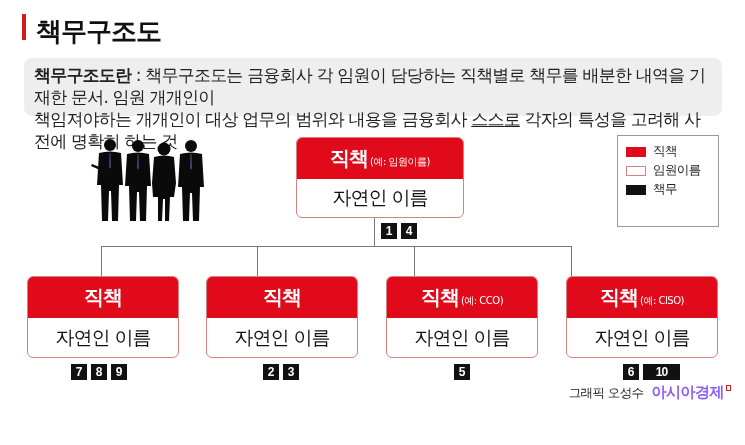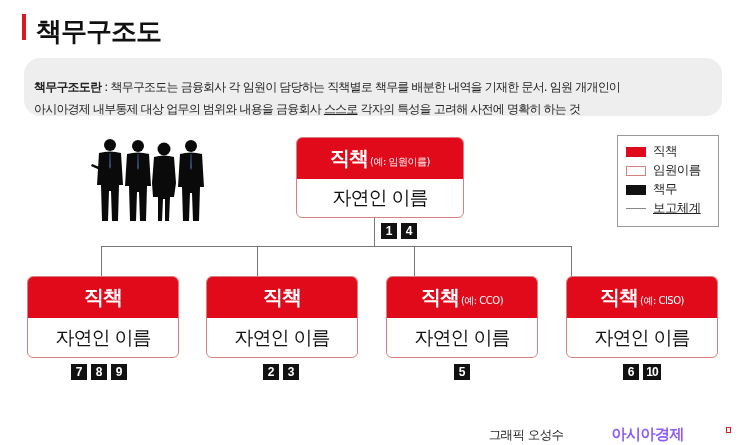--- a/index.html
+++ b/index.html
@@ -3,21 +3,21 @@
 <meta charset="utf-8">
 <style>
   * { box-sizing: border-box; margin: 0; padding: 0; }
   html, body { width: 745px; height: 445px; background: #ffffff; overflow: hidden; }
   body { position: relative; font-family: "DejaVu Sans", "Liberation Sans", sans-serif; color: #111; }
 
   .title-wrap { position: absolute; left: 22px; top: 14px; height: 34px; display: flex; }
   .title-bar { width: 4px; height: 26px; background: #d71920; margin-right: 10px; }
   .title { font-size: 26px; font-weight: bold; letter-spacing: -1px; color: #111; }
 
-  .desc { position: absolute; left: 24px; top: 58px; width: 698px; height: 58px; background: #eeeeee; border-radius: 16px; padding: 18px 10px; font-size: 12px; line-height: 22px; letter-spacing: -0.8px; color: #222; }
+  .desc { position: absolute; left: 24px; top: 58px; width: 698px; height: 58px; background: #eeeeee; border-radius: 8px; padding: 6px 10px; font-size: 17px; line-height: 22px; letter-spacing: -0.8px; color: #222; }
   .desc .term { font-weight: bold; }
   .desc .u { text-decoration: underline; text-align: center; }
 
   .people { position: absolute; left: 90px; top: 137px; width: 130px; height: 86px; }
 
   .box { position: absolute; border: 1.5px solid #d98080; border-radius: 6px; overflow: hidden; background: #fff; }
   .box .head { background: #e00a1a; color: #fff; display: flex; align-items: baseline; justify-content: center; }
   .box .head .role { font-weight: bold; font-size: 20px; letter-spacing: -1px; }
   .box .head .ex { font-size: 10px; margin-left: 2px; letter-spacing: -0.5px; }
   .box .body { display: flex; align-items: center; justify-content: center; color: #111; letter-spacing: -1px; }
@@ -27,47 +27,47 @@
   .top-box .body { height: 38px; font-size: 19px; }
 
   .sub-box { top: 276px; width: 152px; height: 82px; }
   .sub-box .head { height: 41px; line-height: 41px; }
   .sub-box .body { height: 39px; font-size: 19px; }
 
   .line { position: absolute; background: #777; }
 
   .badges { position: absolute; display: flex; gap: 4px; }
   .badge { width: 16px; height: 16px; background: #111; color: #fff; font-size: 12px; font-weight: bold; display: flex; align-items: center; justify-content: center; font-family: "Liberation Sans", sans-serif; }
-  .badge.wide { width: 18px; letter-spacing: -1px; }
+  .badge.wide { width: 37px; letter-spacing: -1px; }
 
   .legend { position: absolute; left: 617px; top: 135px; width: 102px; height: 92px; border: 1px solid #999; padding: 6px 8px; }
   .legend-row { display: flex; align-items: center; height: 19px; font-size: 12.5px; letter-spacing: -0.6px; color: #222; }
   .swatch { width: 20px; height: 10px; margin-right: 7px; flex-shrink: 0; }
   .sw-red { background: #e00a1a; }
   .sw-outline { background: #fff; border: 1.5px solid #d98080; }
   .sw-black { background: #111; }
   .sw-line { height: 1px; background: #888; }
   .legend-row .u { text-decoration: underline; }
 
-  .credit { position: absolute; right: 14px; top: 425px; display: flex; align-items: baseline; gap: 40px; }
+  .credit { position: absolute; right: 14px; top: 383px; display: flex; align-items: baseline; }
   .credit .by { font-size: 12.5px; color: #222; letter-spacing: -0.6px; margin-right: 8px; }
   .credit .brand { font-size: 15px; font-weight: bold; color: #8b5cf6; letter-spacing: -0.5px; }
   .credit .mark { width: 5px; height: 6px; border: 1.5px solid #d71920; margin-left: 2px; align-self: flex-start; margin-top: 2px; }
 </style>
 </head>
 <body>
 
 <div class="title-wrap">
   <div class="title-bar"></div>
   <div class="title">책무구조도</div>
 </div>
 
 <div class="desc">
   <div><span class="term">책무구조도란</span><span> : </span><span>책무구조도는 금융회사 각 임원이 담당하는 직책별로 책무를 배분한 내역을 기재한 문서. 임원 개개인이</span></div>
-  <div><span>아시아경제 내부통제 대상 업무의 범위와 내용을 금융회사 </span><span class="u">스스로</span><span> 각자의 특성을 고려해 사전에 명확히 하는 것</span></div>
+  <div><span>책임져야하는 개개인이 대상 업무의 범위와 내용을 금융회사 </span><span class="u">스스로</span><span> 각자의 특성을 고려해 사전에 명확히 하는 것</span></div>
 </div>
 
 <svg class="people" viewBox="0 0 130 86">
   <g fill="#0a0a0a">
 
     <circle cx="20" cy="8" r="6"></circle>
     <path d="M9 16 Q20 13 31 16 L33 48 L29 48 L28 84 L22 84 L21 54 L19 54 L18 84 L12 84 L11 48 L7 48 Z"></path>
     <path d="M2 27 L12 31 L12 34 L1 29 Z"></path>
 
     <circle cx="48" cy="9" r="6"></circle>
@@ -157,23 +157,19 @@
     <span>직책</span>
   </div>
   <div class="legend-row">
     <span class="swatch sw-outline"></span>
     <span>임원이름</span>
   </div>
   <div class="legend-row">
     <span class="swatch sw-black"></span>
     <span>책무</span>
   </div>
-  <div class="legend-row">
-    <span class="swatch sw-line"></span>
-    <span class="u">보고체계</span>
-  </div>
 </div>
 
 <div class="credit">
   <span class="by">그래픽 오성수</span>
   <span class="brand">아시아경제</span>
   <span class="mark"></span>
 </div>
 
 </body></html>

